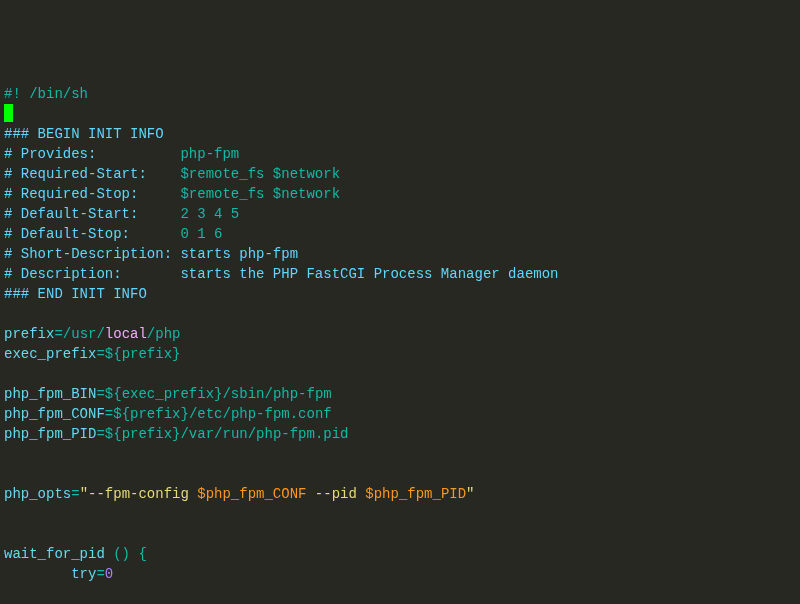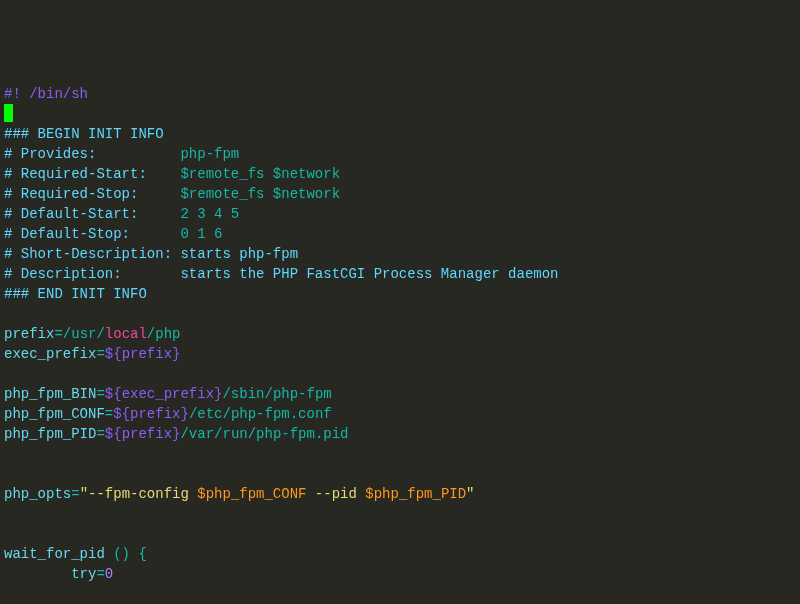--- a/index.html
+++ b/index.html
@@ -16,24 +16,24 @@
     height: 604px;
   }
   .line { display: block; min-height: 20px; }
   .cursor {
     display: inline-block;
     width: 9px;
     height: 18px;
     background: #00ff00;
     vertical-align: text-bottom;
   }
-  .comment { color: #8b5cf6; }
+  .comment { color: #14b8a6; }
   .cyan-comment { color: #5fd7ff; }
   .white { color: #14b8a6; }
-  .green { color: #ec4899; }
+  .green { color: #f0abfc; }
   .yellow { color: #e6db74; }
   .purple { color: #ae81ff; }
   .cyan { color: #66d9ef; }
   .orange { color: #fd971f; text-align: center; }
 </style>
 </head>
 <body>
 
 
 

